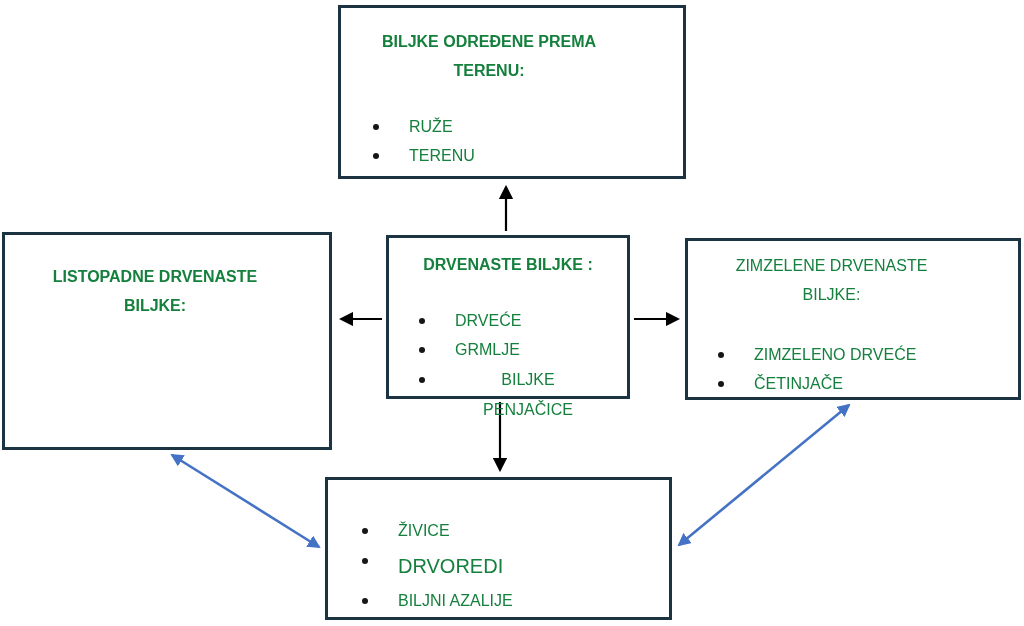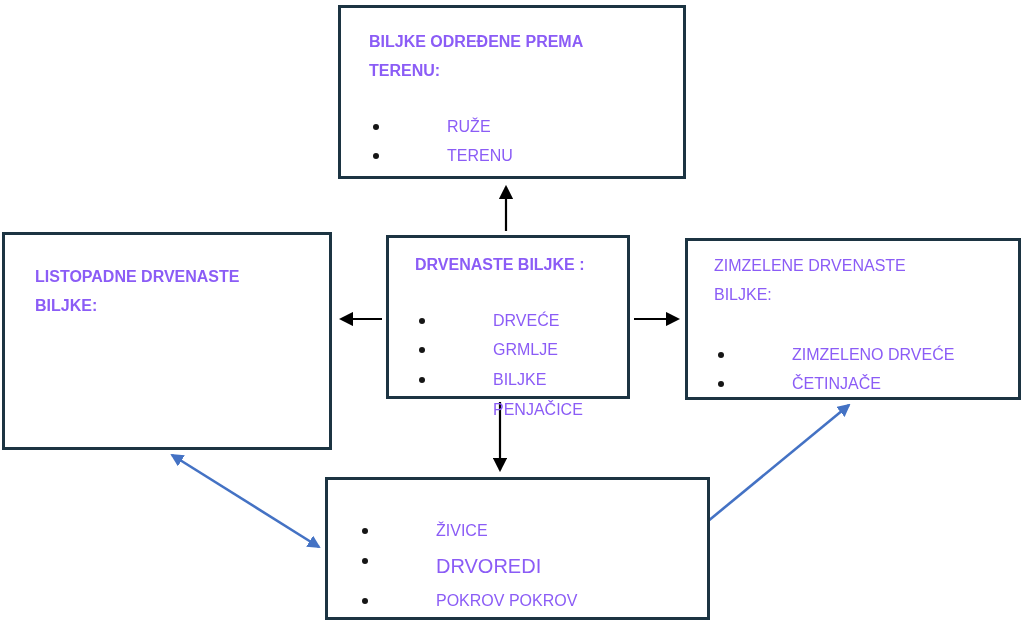--- a/index.html
+++ b/index.html
@@ -12,63 +12,63 @@
     width: 1024px;
     height: 626px;
     background: #ffffff;
     overflow: hidden;
   }
   .box {
     position: absolute;
     box-sizing: border-box;
     background: #ffffff;
     border: 3px solid #1c3442;
-    color: #8b5cf6;
+    color: #15803d;
+    text-align: center;
   }
   .title {
     font-size: 16px;
     font-weight: bold;
     line-height: 1.8;
     max-width: 240px;
     white-space: pre-line;
   }
   .title.regular { font-weight: normal; max-width: 235px; }
   ul.items {
     list-style: none;
     margin: 26px 0 0 0;
     padding: 0 0 0 4px;
   }
   ul.items.no-title { margin-top: 0; }
   li.item {
     display: flex;
     align-items: flex-start;
     font-size: 16px;
     line-height: 1.85;
-    gap: 38px;
   }
   li.item.small { font-size: 20px; line-height: 2.0; }
   .bullet {
     flex: none;
     width: 6px; height: 6px;
     border-radius: 50%;
     background: #161616;
     margin: 12px 30px 0 0;
   }
   .item-text { max-width: 225px; }
   #arrow-layer {
     position: absolute;
     left: 0; top: 0;
     pointer-events: none;
   }
   
   #box-top    { left: 338px; top: 5px;   width: 348px; height: 174px; padding: 20px 28px; }
   #box-left   { left: 2px;   top: 232px; width: 330px; height: 218px; padding: 28px 30px; }
   #box-center { left: 386px; top: 235px; width: 244px; height: 164px; padding: 13px 26px; }
   #box-right  { left: 685px; top: 238px; width: 336px; height: 162px; padding: 11px 26px; }
-  #box-bottom { left: 325px; top: 477px; width: 385px; height: 143px; padding: 36px 30px; }
+  #box-bottom { left: 325px; top: 477px; width: 347px; height: 143px; padding: 36px 30px; }
   #box-left .title  { margin-bottom: 4px; }
   #box-right ul.items { margin-top: 30px; }
   #box-center .item-text { max-width: 150px; }
 </style>
 </head>
 <body>
 
 <div id="canvas">
 
   <svg id="arrow-layer" width="1024" height="626" viewBox="0 0 1024 626">
@@ -149,18 +149,18 @@
       <li class="item">
         <span class="bullet"></span>
         <span class="item-text">ŽIVICE</span>
       </li>
       <li class="item small">
         <span class="bullet"></span>
         <span class="item-text">DRVOREDI</span>
       </li>
       <li class="item">
         <span class="bullet"></span>
-        <span class="item-text">POKROV POKROV</span>
+        <span class="item-text">BILJNI AZALIJE</span>
       </li>
     </ul>
   </div>
 
 </div>
 
 </body></html>

